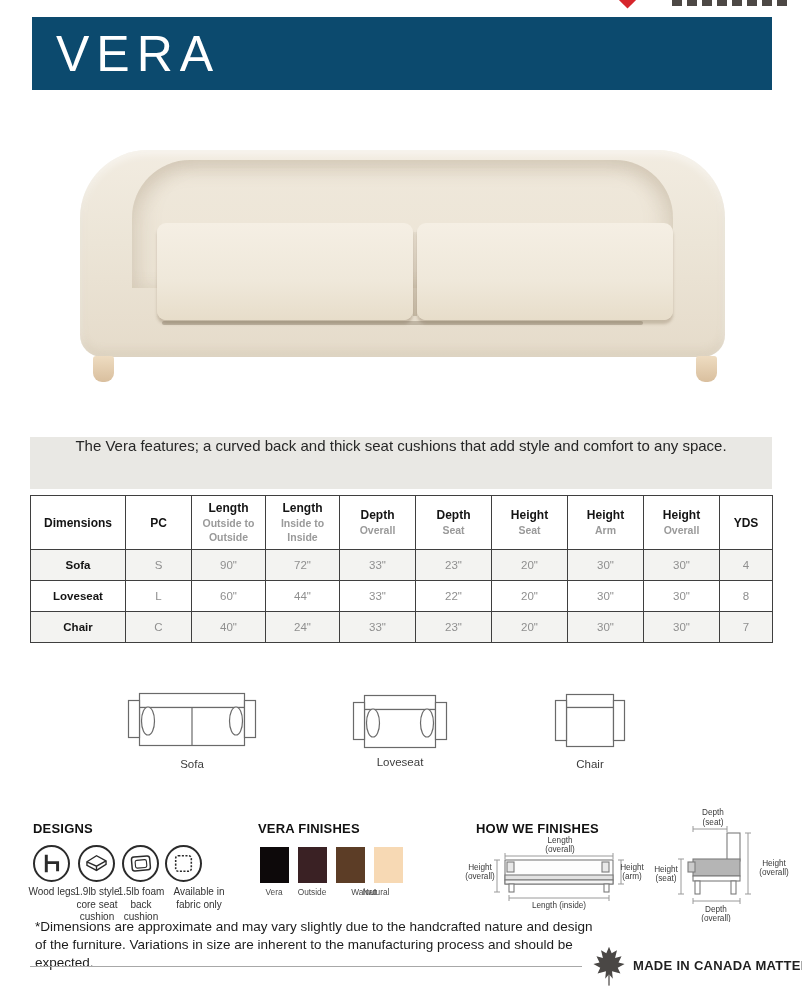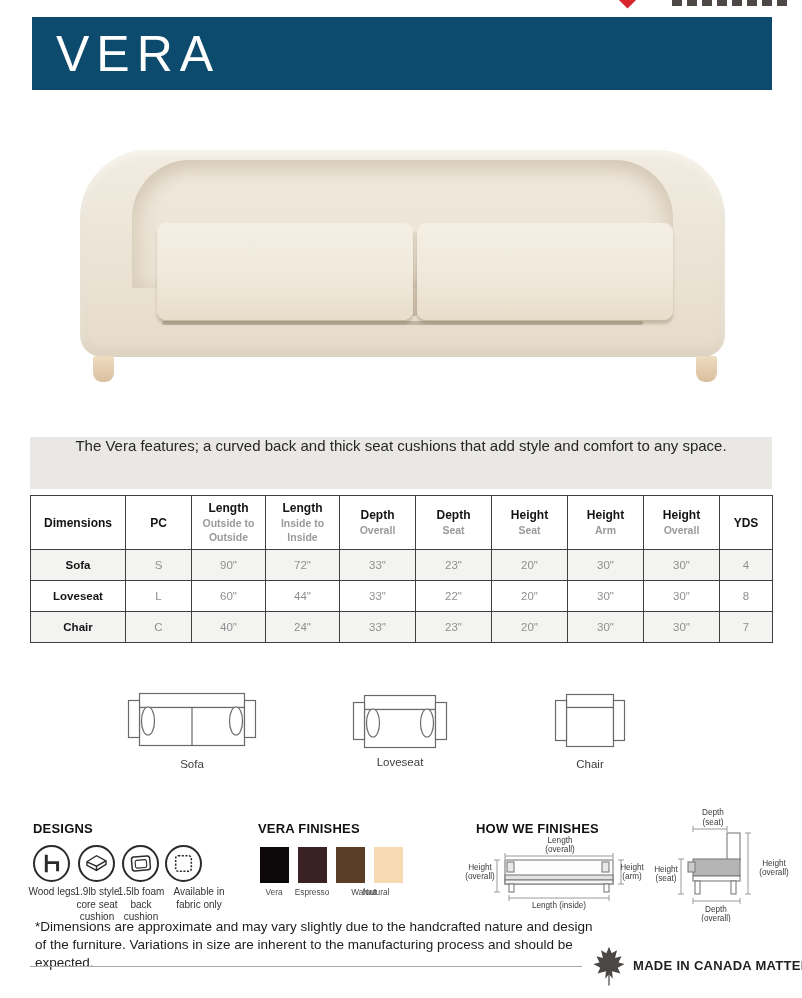--- a/index.html
+++ b/index.html
@@ -267,21 +267,21 @@
 <div class="feat-label" style="left:70px">1.9lb style core seat cushion</div>
 <div class="feat-label" style="left:114px">1.5lb foam back cushion</div>
 <div class="feat-label" style="left:172px">Available in fabric only</div>
 
 <div class="sec-head" style="left:258px;top:821px">VERA FINISHES</div>
 <div class="swatch" style="left: 260px; background: rgb(13, 9, 10);"></div>
 <div class="swatch" style="left: 298px; background: rgb(58, 33, 36);"></div>
 <div class="swatch" style="left: 336px; background: rgb(92, 61, 38);"></div>
 <div class="swatch" style="left: 374px; background: rgb(247, 217, 180);"></div>
 <div class="swatch-label" style="left:254px">Vera</div>
-<div class="swatch-label" style="left:292px">Espresso</div>
+<div class="swatch-label" style="left:292px">Outside</div>
 <div class="swatch-label" style="left:344px">Walnut</div>
 <div class="swatch-label" style="left:356px">Natural</div>
 
 <div class="sec-head" style="left:476px;top:821px">HOW WE FINISHES</div>
 
 <div class="abs hwm" style="left:465px;top:834px">
   <svg width="180" height="76" viewBox="0 0 180 76">
     <text x="95" y="9" text-anchor="middle">Length</text>
     <text x="95" y="18" text-anchor="middle">(overall)</text>
     <line class="dim" x1="40" y1="22" x2="148" y2="22"></line>

